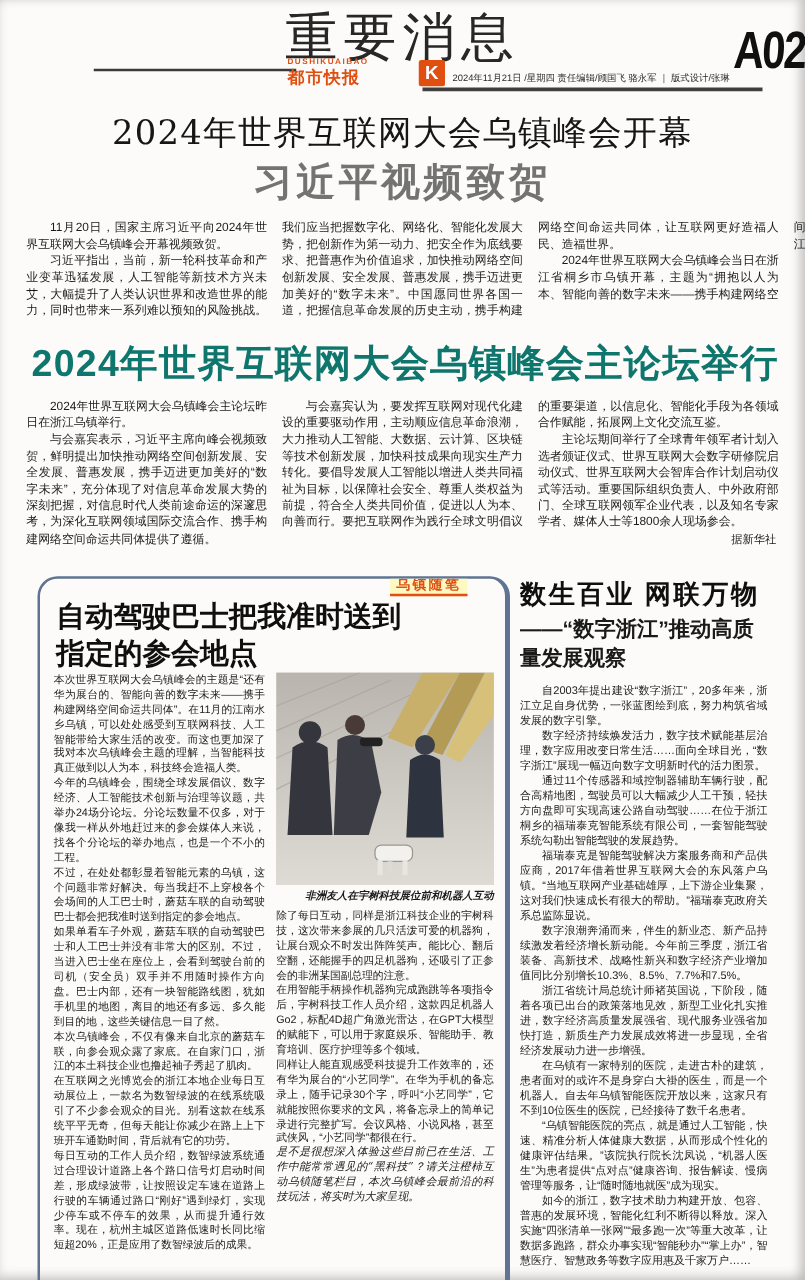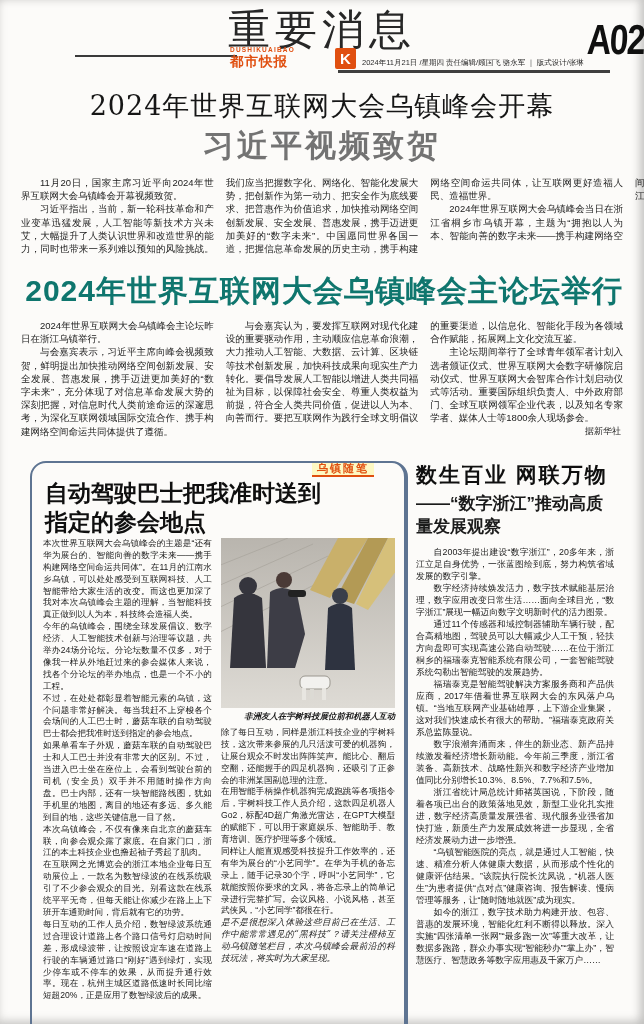--- a/index.html
+++ b/index.html
@@ -165,20 +165,21 @@
     <div class="art-digital">
       <div class="headline-digital">数生百业  网联万物</div>
       <div class="subtitle-digital">——“数字浙江”推动高质量发展观察</div>
       <div class="body-digital">
         <p>自2003年提出建设“数字浙江”，20多年来，浙江立足自身优势，一张蓝图绘到底，努力构筑省域发展的数字引擎。</p>
         <p>数字经济持续焕发活力，数字技术赋能基层治理，数字应用改变日常生活……面向全球目光，“数字浙江”展现一幅迈向数字文明新时代的活力图景。</p>
         <p>通过11个传感器和域控制器辅助车辆行驶，配合高精地图，驾驶员可以大幅减少人工干预，轻扶方向盘即可实现高速公路自动驾驶……在位于浙江桐乡的福瑞泰克智能系统有限公司，一套智能驾驶系统勾勒出智能驾驶的发展趋势。</p>
         <p>福瑞泰克是智能驾驶解决方案服务商和产品供应商，2017年借着世界互联网大会的东风落户乌镇。“当地互联网产业基础雄厚，上下游企业集聚，这对我们快速成长有很大的帮助。”福瑞泰克政府关系总监陈显说。</p>
         <p>数字浪潮奔涌而来，伴生的新业态、新产品持续激发着经济增长新动能。今年前三季度，浙江省装备、高新技术、战略性新兴和数字经济产业增加值同比分别增长10.3%、8.5%、7.7%和7.5%。</p>
         <p>浙江省统计局总统计师褚英国说，下阶段，随着各项已出台的政策落地见效，新型工业化扎实推进，数字经济高质量发展强省、现代服务业强省加快打造，新质生产力发展成效将进一步显现，全省经济发展动力进一步增强。</p>
+        <p>在乌镇有一家特别的医院，走进古朴的建筑，患者面对的或许不是身穿白大褂的医生，而是一个机器人。自去年乌镇智能医院开放以来，这家只有不到10位医生的医院，已经接待了数千名患者。</p>
         <p>“乌镇智能医院的亮点，就是通过人工智能，快速、精准分析人体健康大数据，从而形成个性化的健康评估结果。”该院执行院长沈凤说，“机器人医生”为患者提供“点对点”健康咨询、报告解读、慢病管理等服务，让“随时随地就医”成为现实。</p>
         <p>如今的浙江，数字技术助力构建开放、包容、普惠的发展环境，智能化红利不断得以释放。深入实施“四张清单一张网”“最多跑一次”等重大改革，让数据多跑路，群众办事实现“智能秒办”“掌上办”，智慧医疗、智慧政务等数字应用惠及千家万户……</p>
 
       </div>
     </div>
 
   </div>
 </div>
 
 </body></html>

